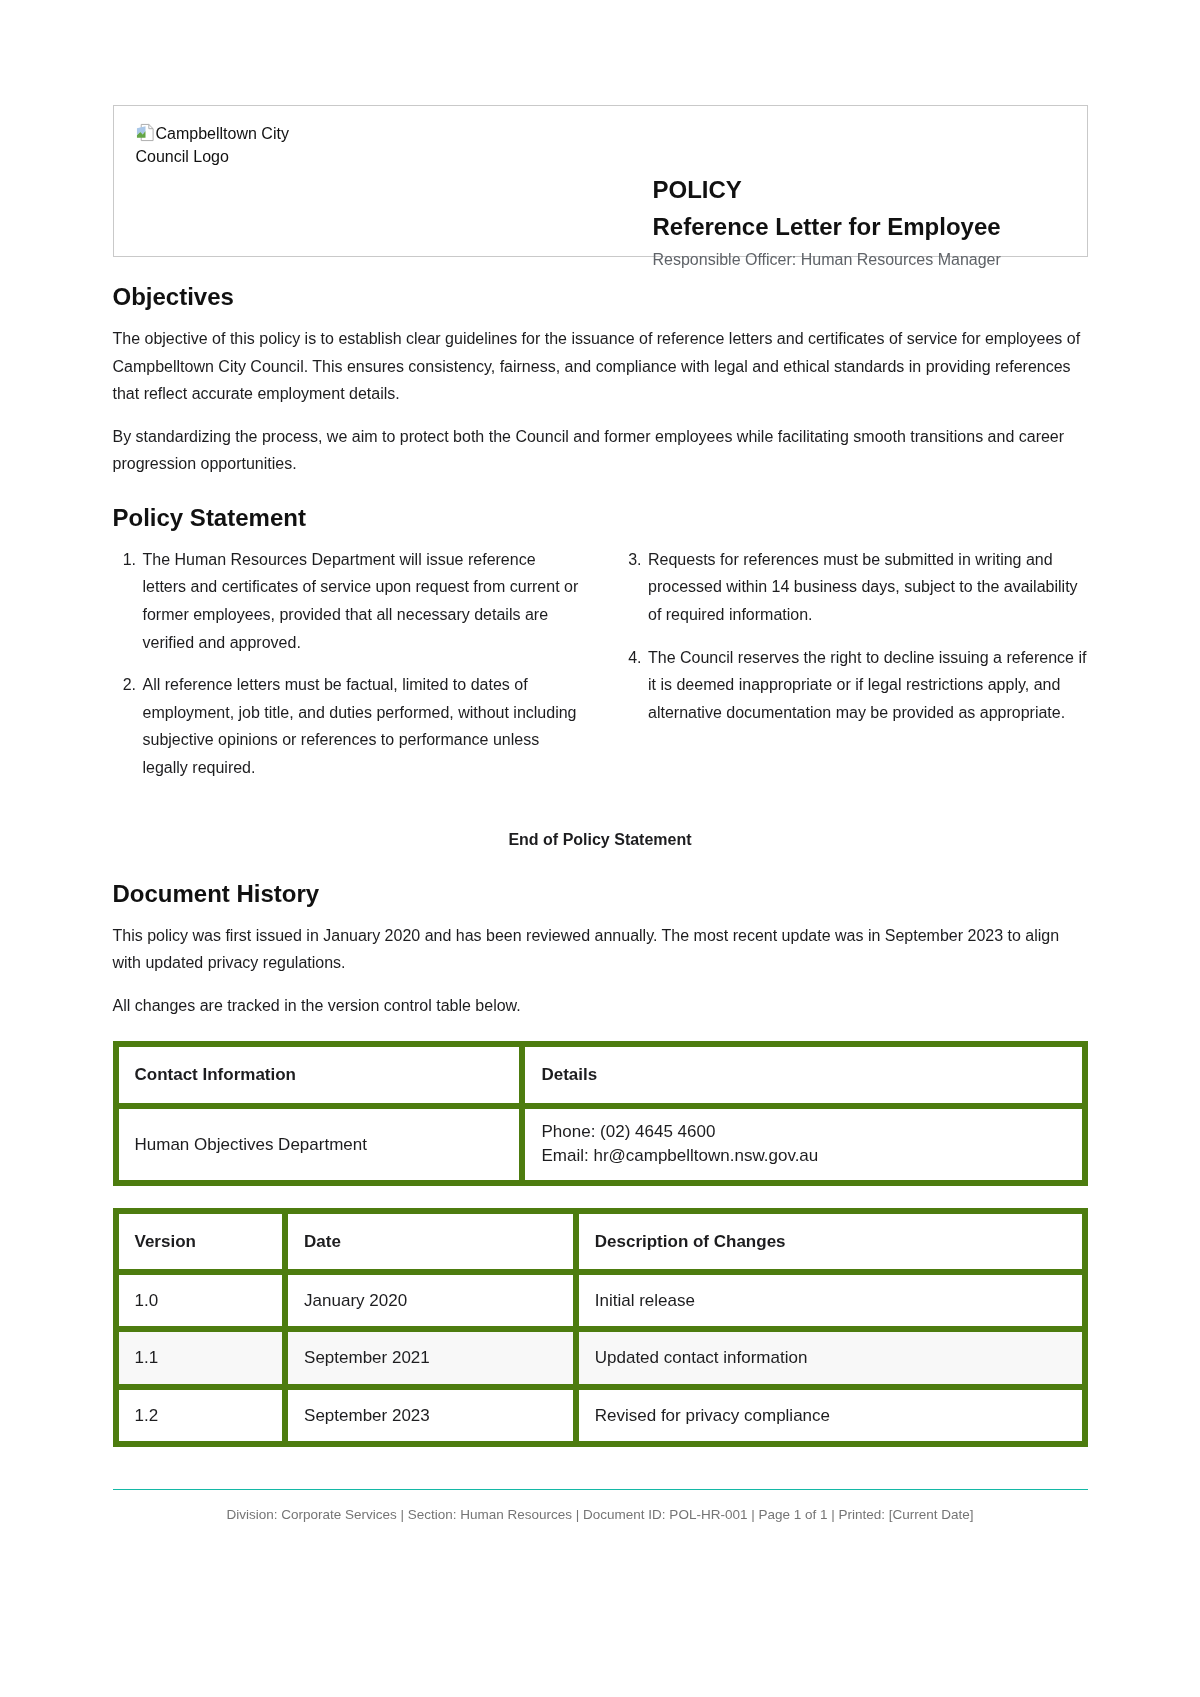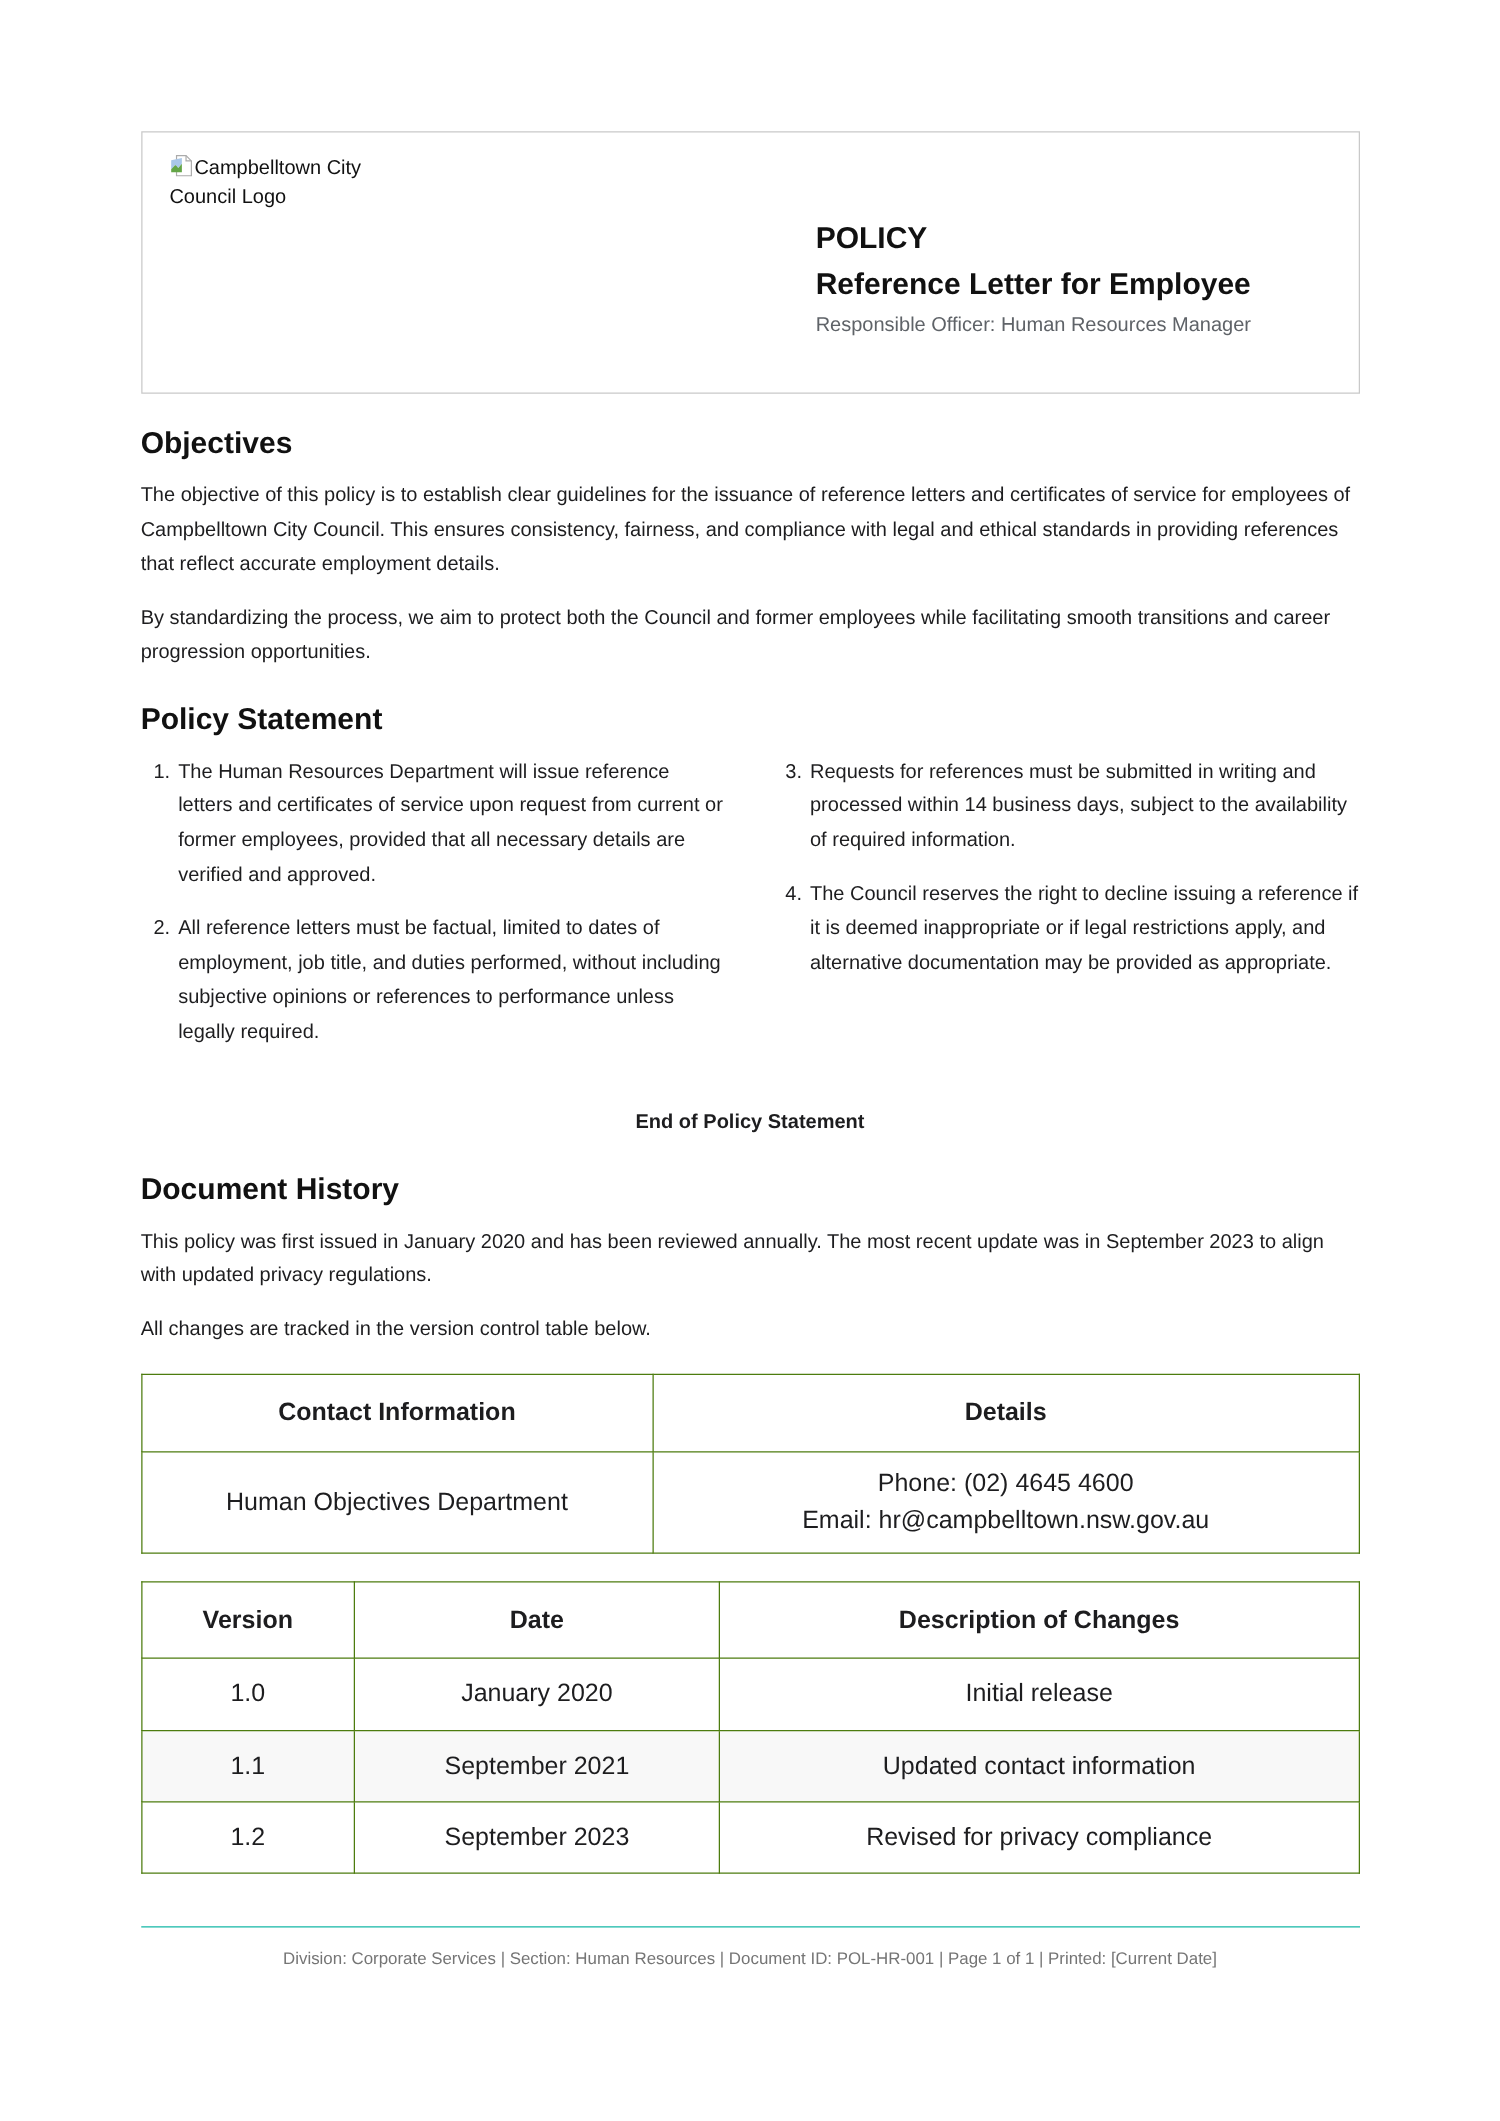--- a/index.html
+++ b/index.html
@@ -16,21 +16,21 @@
     width: 975px;
     margin: 0 auto;
     padding-top: 105px;
     font-size: 16px;
     line-height: 1.72;
   }
 
   
   .header-box {
     border: 1px solid #c9c9c9;
-    height: 210px;
+    height: 152px;
     padding: 17px 22px;
     margin-bottom: 20px;
   }
   .logo-line {
     width: 178px;
     font-size: 16px;
     line-height: 1.42;
     color: #111;
   }
   .logo-line svg { vertical-align: -3px; margin-right: 1px; }
@@ -92,23 +92,23 @@
     margin: 30px 0 8px 0;
   }
 
   
   table {
     width: 100%;
     border-collapse: collapse;
     margin: 20px 0 0 0;
   }
   th, td {
-    border: 1px solid #4d7c0f;
-    text-align: center;
-    font-size: 20px;
+    border: 6px solid #4d7c0f;
+    text-align: left;
+    font-size: 17px;
     vertical-align: middle;
   }
   th { font-weight: bold; padding: 13px 16px; background: #ffffff; }
   td { padding: 11px 16px; }
   tbody tr:nth-child(even) td { background: #f8f8f8; }
   .contact-table { margin-top: 22px; }
   .contact-table col.c1 { width: 42%; }
   .contact-table col.c2 { width: 58%; }
   .version-table { margin-top: 22px; }
   .version-table col.v1 { width: 17.5%; }

